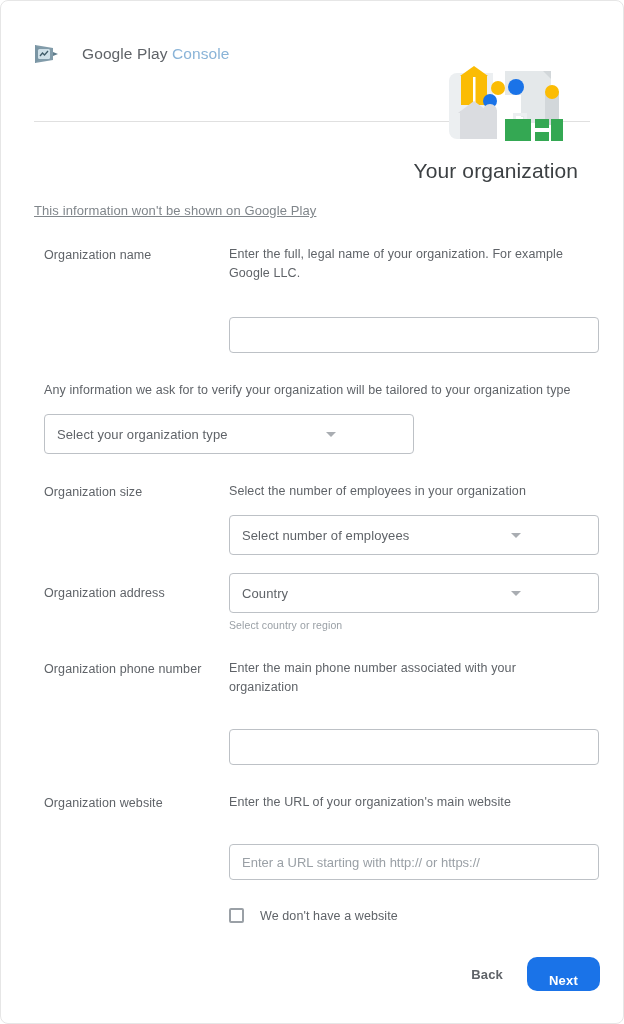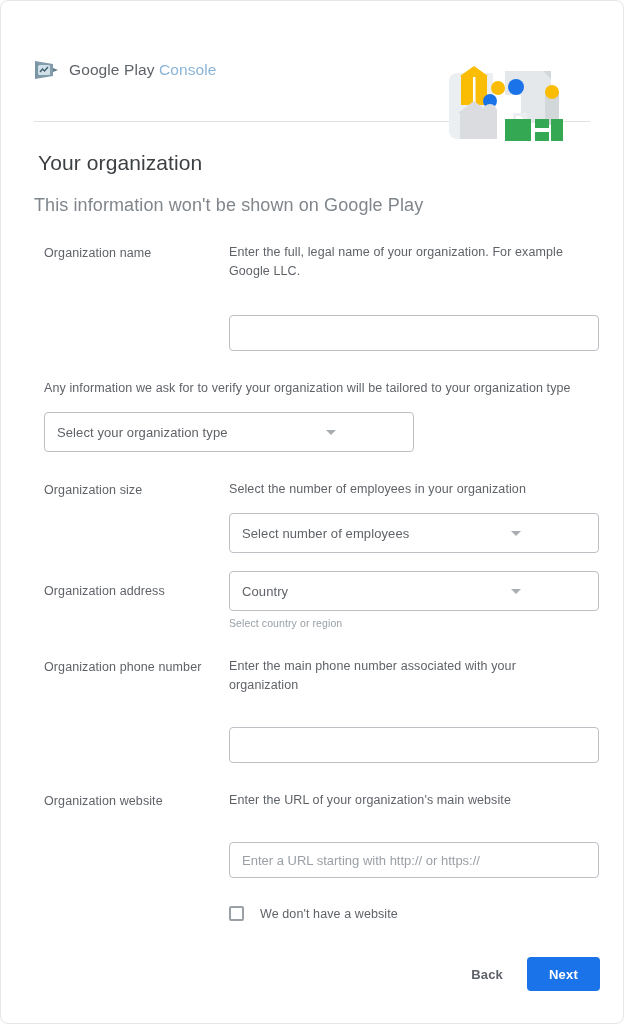--- a/index.html
+++ b/index.html
@@ -26,24 +26,24 @@
   }
 
   
   .header {
     position: relative;
     height: 120px;
   }
   .brand {
     position: absolute;
     left: 33px;
-    top: 58px;
+    top: 42px;
     display: flex;
     align-items: center;
-    gap: 9px;
+    gap: 22px;
   }
   .brand-logo {
     width: 26px;
     height: 22px;
     display: block;
   }
   .brand-text {
     font-size: 15.5px;
     letter-spacing: .1px;
     white-space: nowrap;
@@ -67,28 +67,30 @@
   }
 
   
   .title-block {
     padding: 25px 33px 0 33px;
   }
   .page-title {
     font-size: 21px;
     font-weight: 400;
     color: #3c4043;
-    margin: 4px;
-    letter-spacing: .1px;
+    margin: 12px;
+    letter-spacing: .1px;
+    text-align: right;
   }
   .page-subtitle {
-    font-size: 18px;
+    font-size: 13px;
     color: #80868b;
     margin: 20px 0 0 0;
     letter-spacing: .1px;
+    text-decoration: underline;
   }
 
   
   .form {
     padding: 0 43px;
     margin-top: 27px;
   }
   .form-row {
     display: flex;
     align-items: flex-start;
@@ -210,26 +212,26 @@
     font-size: 13px;
     font-weight: 700;
     color: #5f6368;
     padding: 9px 12px;
     cursor: pointer;
     letter-spacing: .2px;
   }
   .btn-primary {
     background: #1a73e8;
     border: none;
-    border-radius: 4px;
+    border-radius: 10px;
     font-family: "Liberation Sans", sans-serif;
     font-size: 13px;
     font-weight: 700;
     color: #ffffff;
-    padding: 9px 22px;
+    padding: 16px 22px;
     height: 34px;
     cursor: pointer;
     letter-spacing: .2px;
   }
 
   .sp-28 { height: 28px; }
   .sp-18 { height: 18px; }
 </style>
 </head>
 <body>

